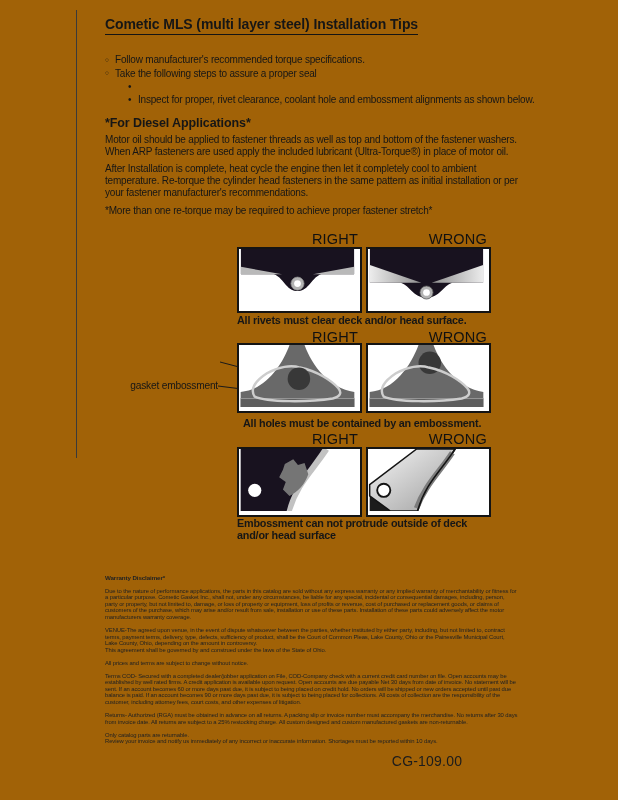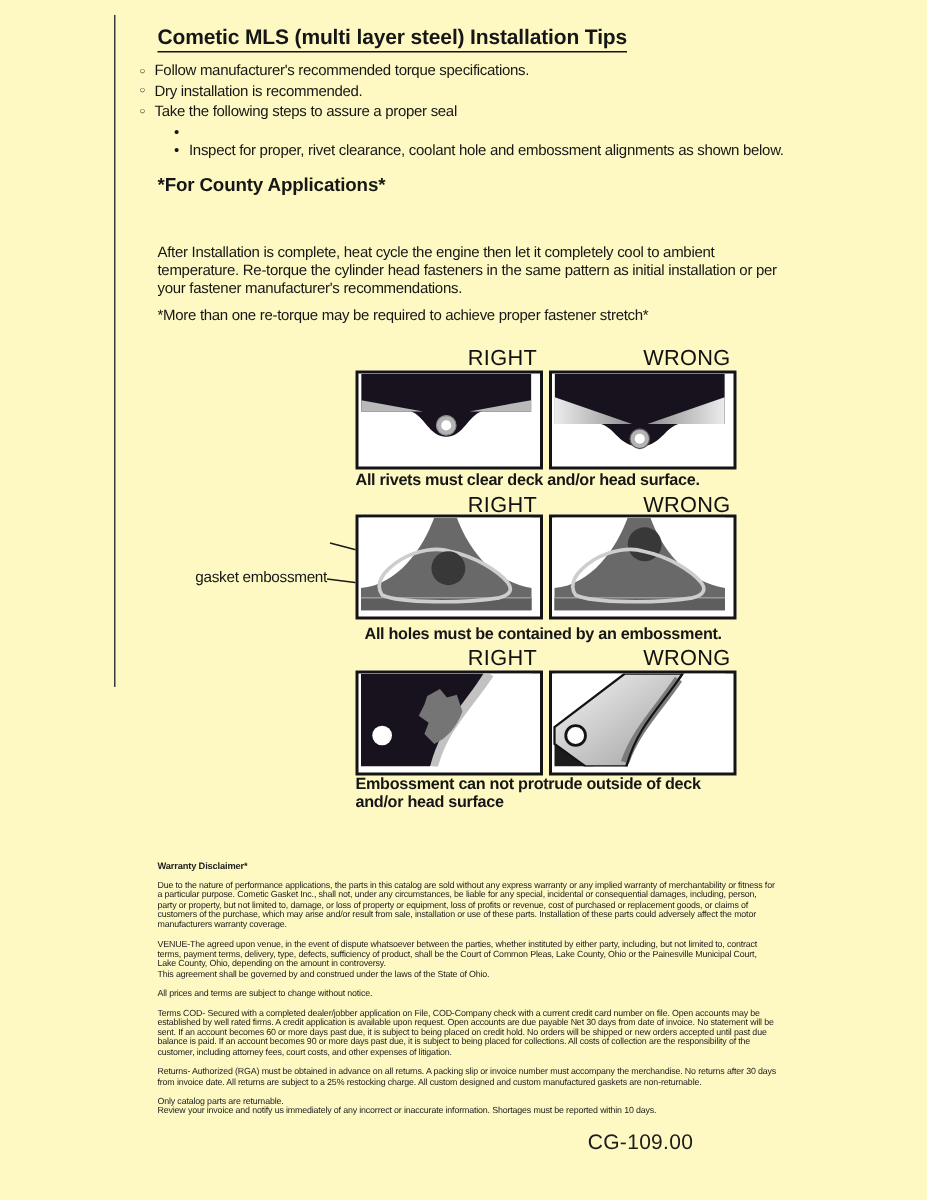--- a/index.html
+++ b/index.html
@@ -1,29 +1,29 @@
 <!DOCTYPE html>
 <html><head>
 <meta charset="utf-8">
 <style>
   html,body{margin:0;padding:0;background:#e8e8e8;}
   .page{
-    position:relative;width:618px;height:800px;background:#fef9c3;
+    position:relative;width:618px;height:800px;background:#a16207;
     font-family:"Liberation Sans", sans-serif;color:#161616;overflow:hidden;
     margin:0 auto;
   }
   .left-rule{position:absolute;left:76px;top:10px;width:1px;height:448px;background:#3a3a3a;}
 
   .title{
     position:absolute;left:105px;top:16px;margin:0;
     font-size:14px;font-weight:700;letter-spacing:-0.1px;
     border-bottom:1.6px solid #141414;padding-bottom:2px;
   }
 
-  .bullets{position:absolute;left:93px;top:42px;width:500px;margin:0;padding:0;list-style:none;}
+  .bullets{position:absolute;left:93px;top:42px;width:500px;margin:12px;padding:0;list-style:none;}
   .bullets li{font-size:10px;line-height:12.6px;letter-spacing:-0.2px;white-space:nowrap;}
   .bullets li .mk{display:inline-block;width:10px;}
   .lvl1 .mk::before{content:"○";font-size:6.5px;position:relative;top:-1.5px;}
   .lvl2{padding-left:23px;}
   .lvl2 .mk::before{content:"•";font-size:10px;}
 
   .diesel-heading{position:absolute;left:105px;top:116px;margin:0;font-size:12.5px;font-weight:700;letter-spacing:-0.1px;}
   .body-para{position:absolute;left:105px;width:418px;margin:0;font-size:10px;line-height:12px;letter-spacing:-0.2px;}
   .para1{top:134px;}
   .para2{top:163px;}
@@ -59,27 +59,27 @@
 <body>
 
 <div class="page">
 
   <div class="left-rule"></div>
 
   <h1 class="title">Cometic MLS (multi layer steel) Installation Tips</h1>
 
   <ul class="bullets">
     <li class="lvl1"><span class="mk"></span><span>Follow manufacturer's recommended torque specifications.</span></li>
-    <li class="lvl1"><span class="mk"></span><span>Dry installation is recommended.</span></li>
     <li class="lvl1"><span class="mk"></span><span>Take the following steps to assure a proper seal</span></li>
     <li class="lvl2"><span class="mk"></span></li>
     <li class="lvl2"><span class="mk"></span><span>Inspect for proper, rivet clearance, coolant hole and embossment alignments as shown below.</span></li>
   </ul>
 
-  <h2 class="diesel-heading">*For County Applications*</h2>
+  <h2 class="diesel-heading">*For Diesel Applications*</h2>
+  <p class="body-para para1">Motor oil should be applied to fastener threads as well as top and bottom of the fastener washers. When ARP fasteners are used apply the included lubricant (Ultra-Torque®) in place of motor oil.</p>
   <p class="body-para para2">After Installation is complete, heat cycle the engine then let it completely cool to ambient temperature. Re-torque the cylinder head fasteners in the same pattern as initial installation or per your fastener manufacturer's recommendations.</p>
   <p class="body-para note">*More than one re-torque may be required to achieve proper fastener stretch*</p>
 
   <div class="dg-header r1 col-right">RIGHT</div>
   <div class="dg-header r1 col-wrong">WRONG</div>
 
   <figure class="panel r1 col-right">
     <svg width="117" height="58" viewBox="0 0 121 62">
       <rect width="121" height="62" fill="#ffffff"></rect>
       <path d="M0,0 H121 V27 H86 C76,29.5 73,45 60.5,45 C48,45 45,29.5 35,27 H0 Z" fill="#18121f"></path>

